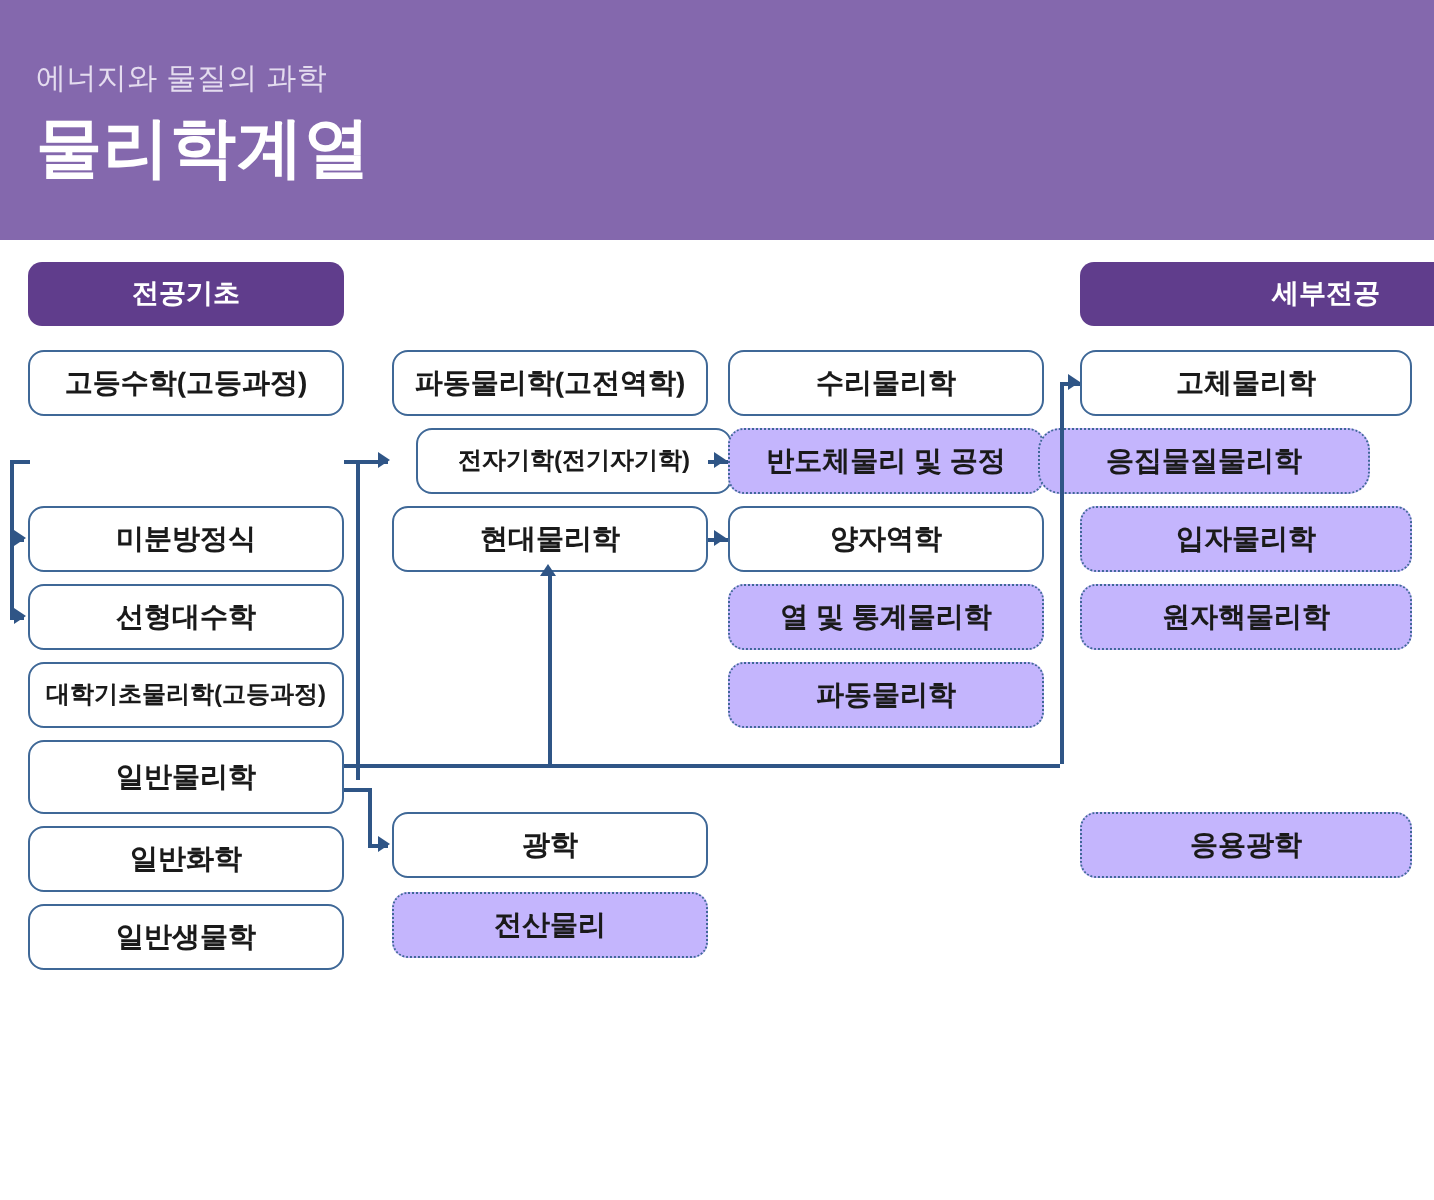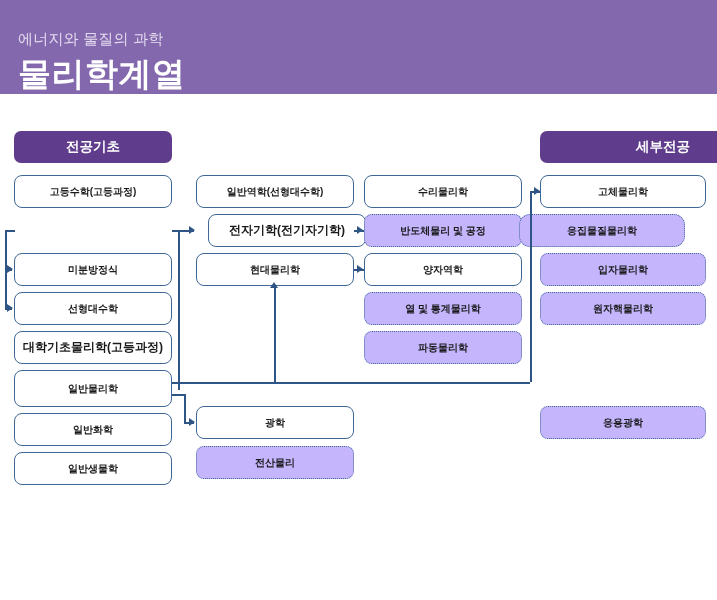--- a/index.html
+++ b/index.html
@@ -7,21 +7,21 @@
   body{
     width:717px;height:600px;
     background:#ffffff;
     font-family:"Liberation Sans","DejaVu Sans",sans-serif;
     overflow:hidden;
     position:relative;
   }
 
   
   #banner{
-    position:absolute;left:0;top:0;width:717px;height:94px;
+    position:absolute;left:0;top:0;width:717px;height:120px;
     background:#8468ad;
   }
   #banner .subtitle{
     position:absolute;left:18px;top:30px;
     font-size:15px;color:#e4dcef;letter-spacing:.2px;font-weight:400;
   }
   #banner .maintitle{
     position:absolute;left:18px;top:52px;
     font-size:33px;color:#ffffff;font-weight:700;letter-spacing:.5px;
   }
@@ -39,21 +39,21 @@
     display:flex;align-items:center;justify-content:center;
     height:32px;
   }
 
   
   .box{
     position:absolute;
     border-radius:8px;
     display:flex;align-items:center;justify-content:center;
     text-align:center;
-    font-size:10px;font-weight:700;
+    font-size:14px;font-weight:700;
     color:#1a1a1a;
     box-sizing:border-box;
     padding:0 3px;
     line-height:1.1;
   }
   .box.solid{
     background:#ffffff;
     border:1.4px solid #3f6897;
   }
   .box.dashed{
@@ -94,21 +94,21 @@
   <div class="pill" style="left:540px;top:21px;width:174px;padding-left:36px;">세부전공</div>
 
   <div class="box solid" style="left:14px;top:65px;width:158px;height:33px;">고등수학(고등과정)</div>
   <div class="box solid" style="left:14px;top:143px;width:158px;height:33px;">미분방정식</div>
   <div class="box solid" style="left:14px;top:182px;width:158px;height:33px;">선형대수학</div>
   <div class="box solid small" style="left:14px;top:221px;width:158px;height:33px;">대학기초물리학(고등과정)</div>
   <div class="box solid" style="left:14px;top:260px;width:158px;height:37px;">일반물리학</div>
   <div class="box solid" style="left:14px;top:303px;width:158px;height:33px;">일반화학</div>
   <div class="box solid" style="left:14px;top:342px;width:158px;height:33px;">일반생물학</div>
 
-  <div class="box solid" style="left:196px;top:65px;width:158px;height:33px;">일반역학(선형대수학)</div>
+  <div class="box solid" style="left:196px;top:65px;width:158px;height:33px;">파동물리학(고전역학)</div>
   <div class="box solid small" style="left:196px;top:104px;width:158px;height:33px;margin-left:12px;">전자기학(전기자기학)</div>
   <div class="box solid" style="left:196px;top:143px;width:158px;height:33px;">현대물리학</div>
   <div class="box solid" style="left:196px;top:296px;width:158px;height:33px;">광학</div>
   <div class="box dashed" style="left:196px;top:336px;width:158px;height:33px;">전산물리</div>
 
   <div class="box solid" style="left:364px;top:65px;width:158px;height:33px;">수리물리학</div>
   <div class="box dashed" style="left:364px;top:104px;width:158px;height:33px;">반도체물리 및 공정</div>
   <div class="box solid" style="left:364px;top:143px;width:158px;height:33px;">양자역학</div>
   <div class="box dashed" style="left:364px;top:182px;width:158px;height:33px;">열 및 통계물리학</div>
   <div class="box dashed" style="left:364px;top:221px;width:158px;height:33px;">파동물리학</div>

